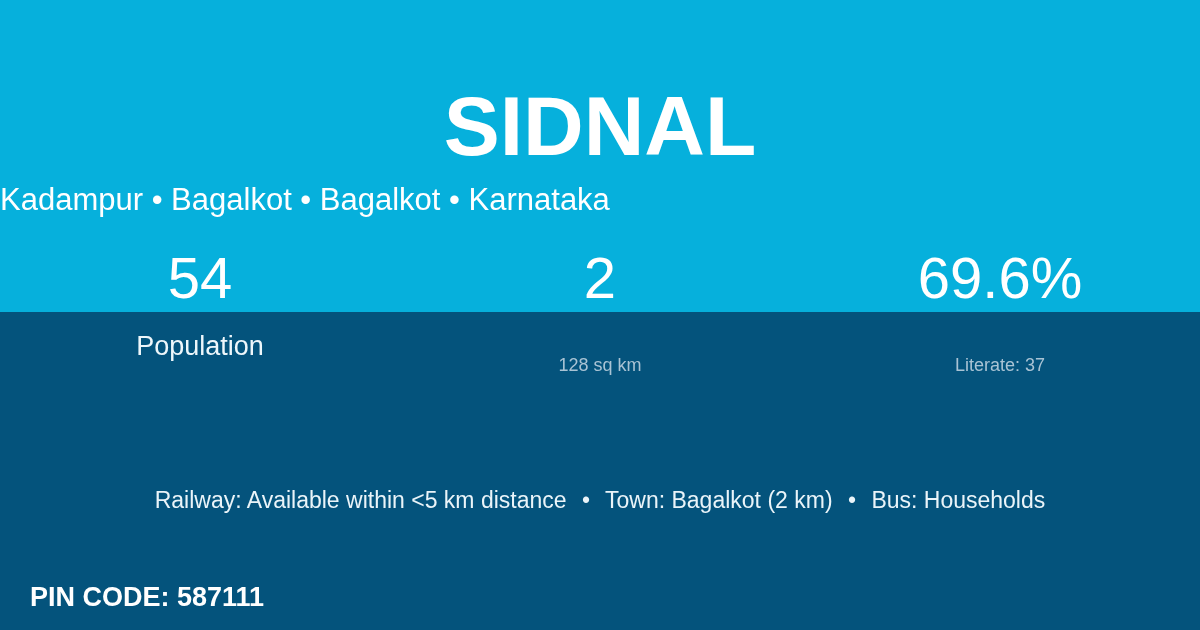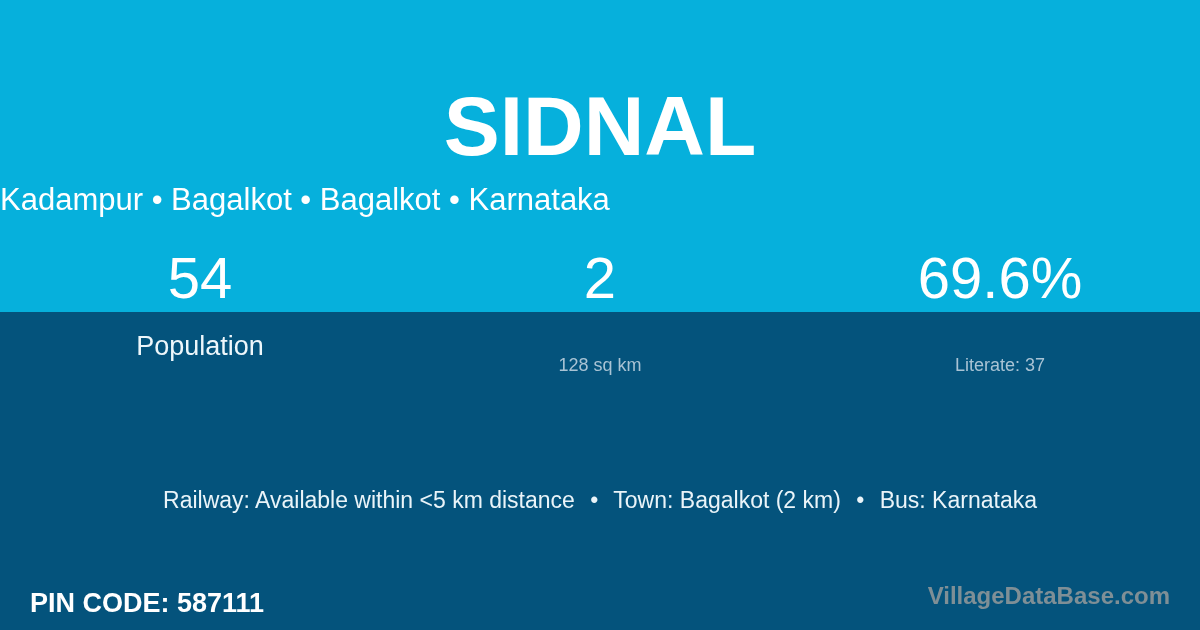--- a/index.html
+++ b/index.html
@@ -143,21 +143,21 @@
   .footer {
     position: absolute;
     left: 0;
     top: 570px;
     width: 1200px;
     height: 60px;
   }
   .pin-code {
     position: absolute;
     left: 30px;
-    top: 16px;
+    top: 10px;
     color: #ffffff;
     font-size: 27px;
     font-weight: bold;
     line-height: 34px;
     white-space: nowrap;
   }
   .site-brand {
     position: absolute;
     right: 30px;
     top: 10px;
@@ -199,22 +199,21 @@
         <div class="stat-sub">Literate: 37</div>
       </div>
 
     </div>
 
     <div class="infra-line">
       <span>Railway: Available within &lt;5 km distance</span>
       <span class="infra-dot">•</span>
       <span>Town: Bagalkot (2 km)</span>
       <span class="infra-dot">•</span>
-      <span>Bus: Karnataka</span>
+      <span>Bus: Households</span>
     </div>
 
     <div class="footer">
       <div class="pin-code">PIN CODE: 587111</div>
-      <div class="site-brand">VillageDataBase.com</div>
     </div>
 
   </div>
 </div>
 
 </body></html>

